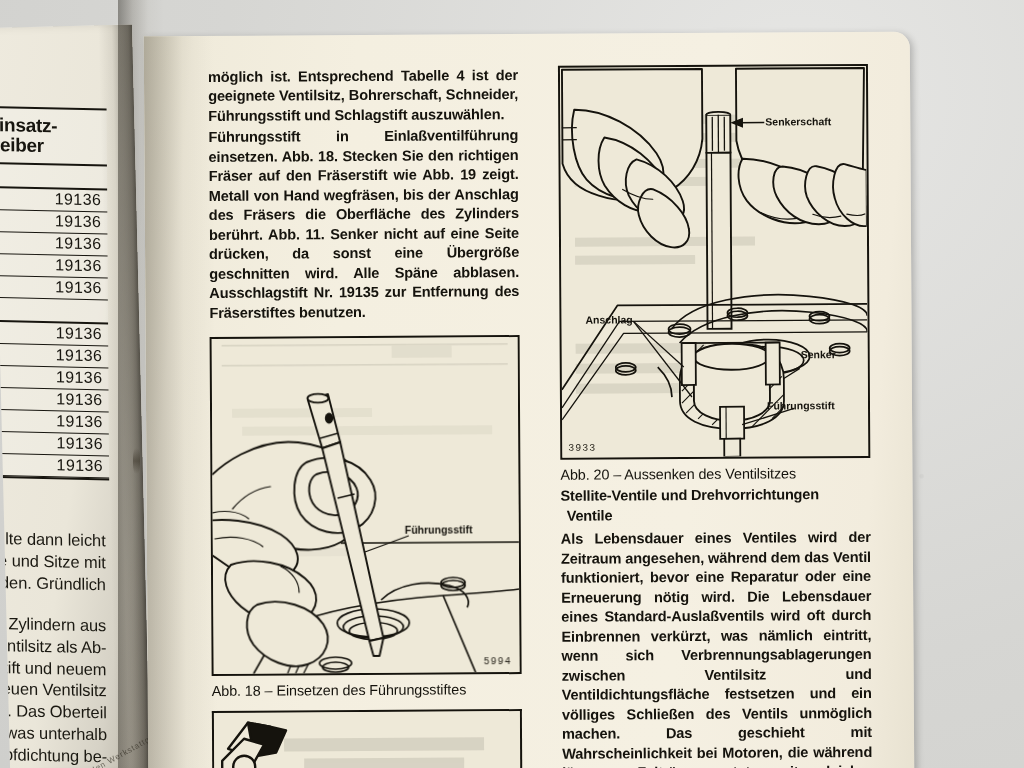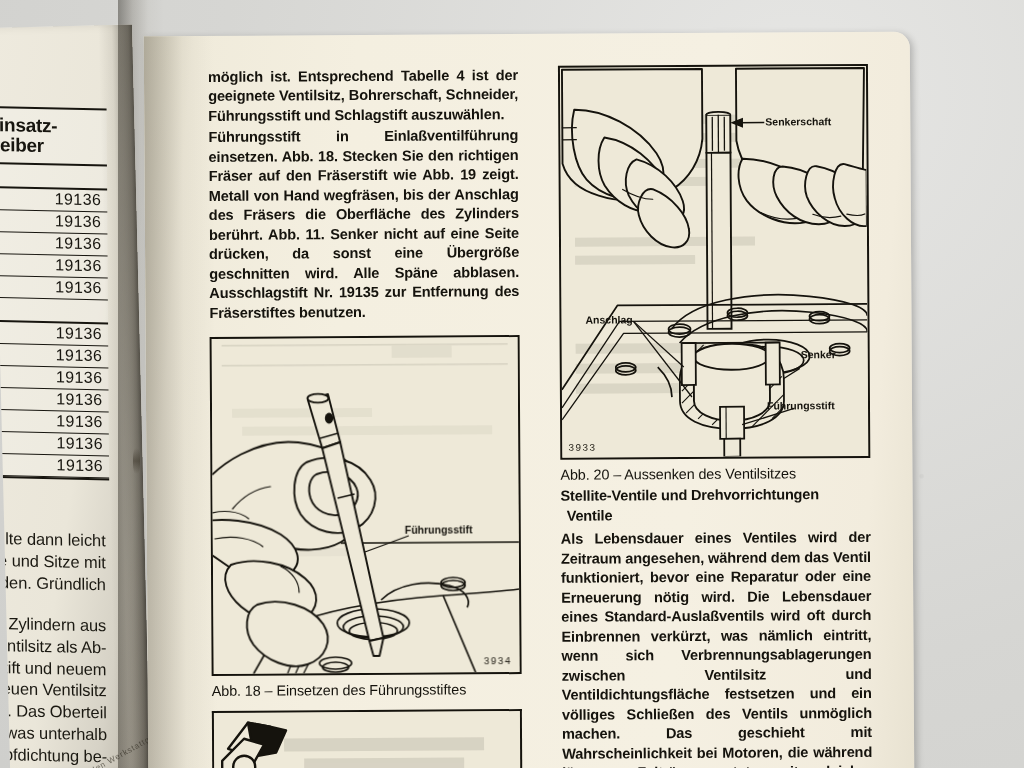--- a/index.html
+++ b/index.html
@@ -274,21 +274,21 @@
             </g>
             <g fill="none" stroke="#15130d" stroke-width="1.4">
               <path d="M108 100 L126 95"></path>
               <path d="M125 160 L142 156"></path>
             </g>
 
             <path d="M152 214 L196 198" fill="none" stroke="#15130d" stroke-width="1.3"></path>
           </g>
         </svg>
         <div class="figlabel" style="left:192px;top:186px;">Führungsstift</div>
-        <div class="fignum" style="right:8px;bottom:5px;">3934</div>
+        <div class="fignum" style="right:8px;bottom:5px;">5994</div>
       </div>
 
       <div class="figcap">Abb. 18 – Einsetzen des Führungsstiftes</div>
 
       <div class="figbox" style="margin-top:12px;height:60px;border-bottom:none;">
         <svg viewBox="0 0 306 60" width="306" height="60">
           <rect x="0" y="0" width="306" height="60" fill="#eee9d8"></rect>
           <g opacity="0.10" fill="#1b1810">
             <rect x="70" y="26" width="200" height="13"></rect>
             <rect x="90" y="46" width="160" height="11"></rect>

